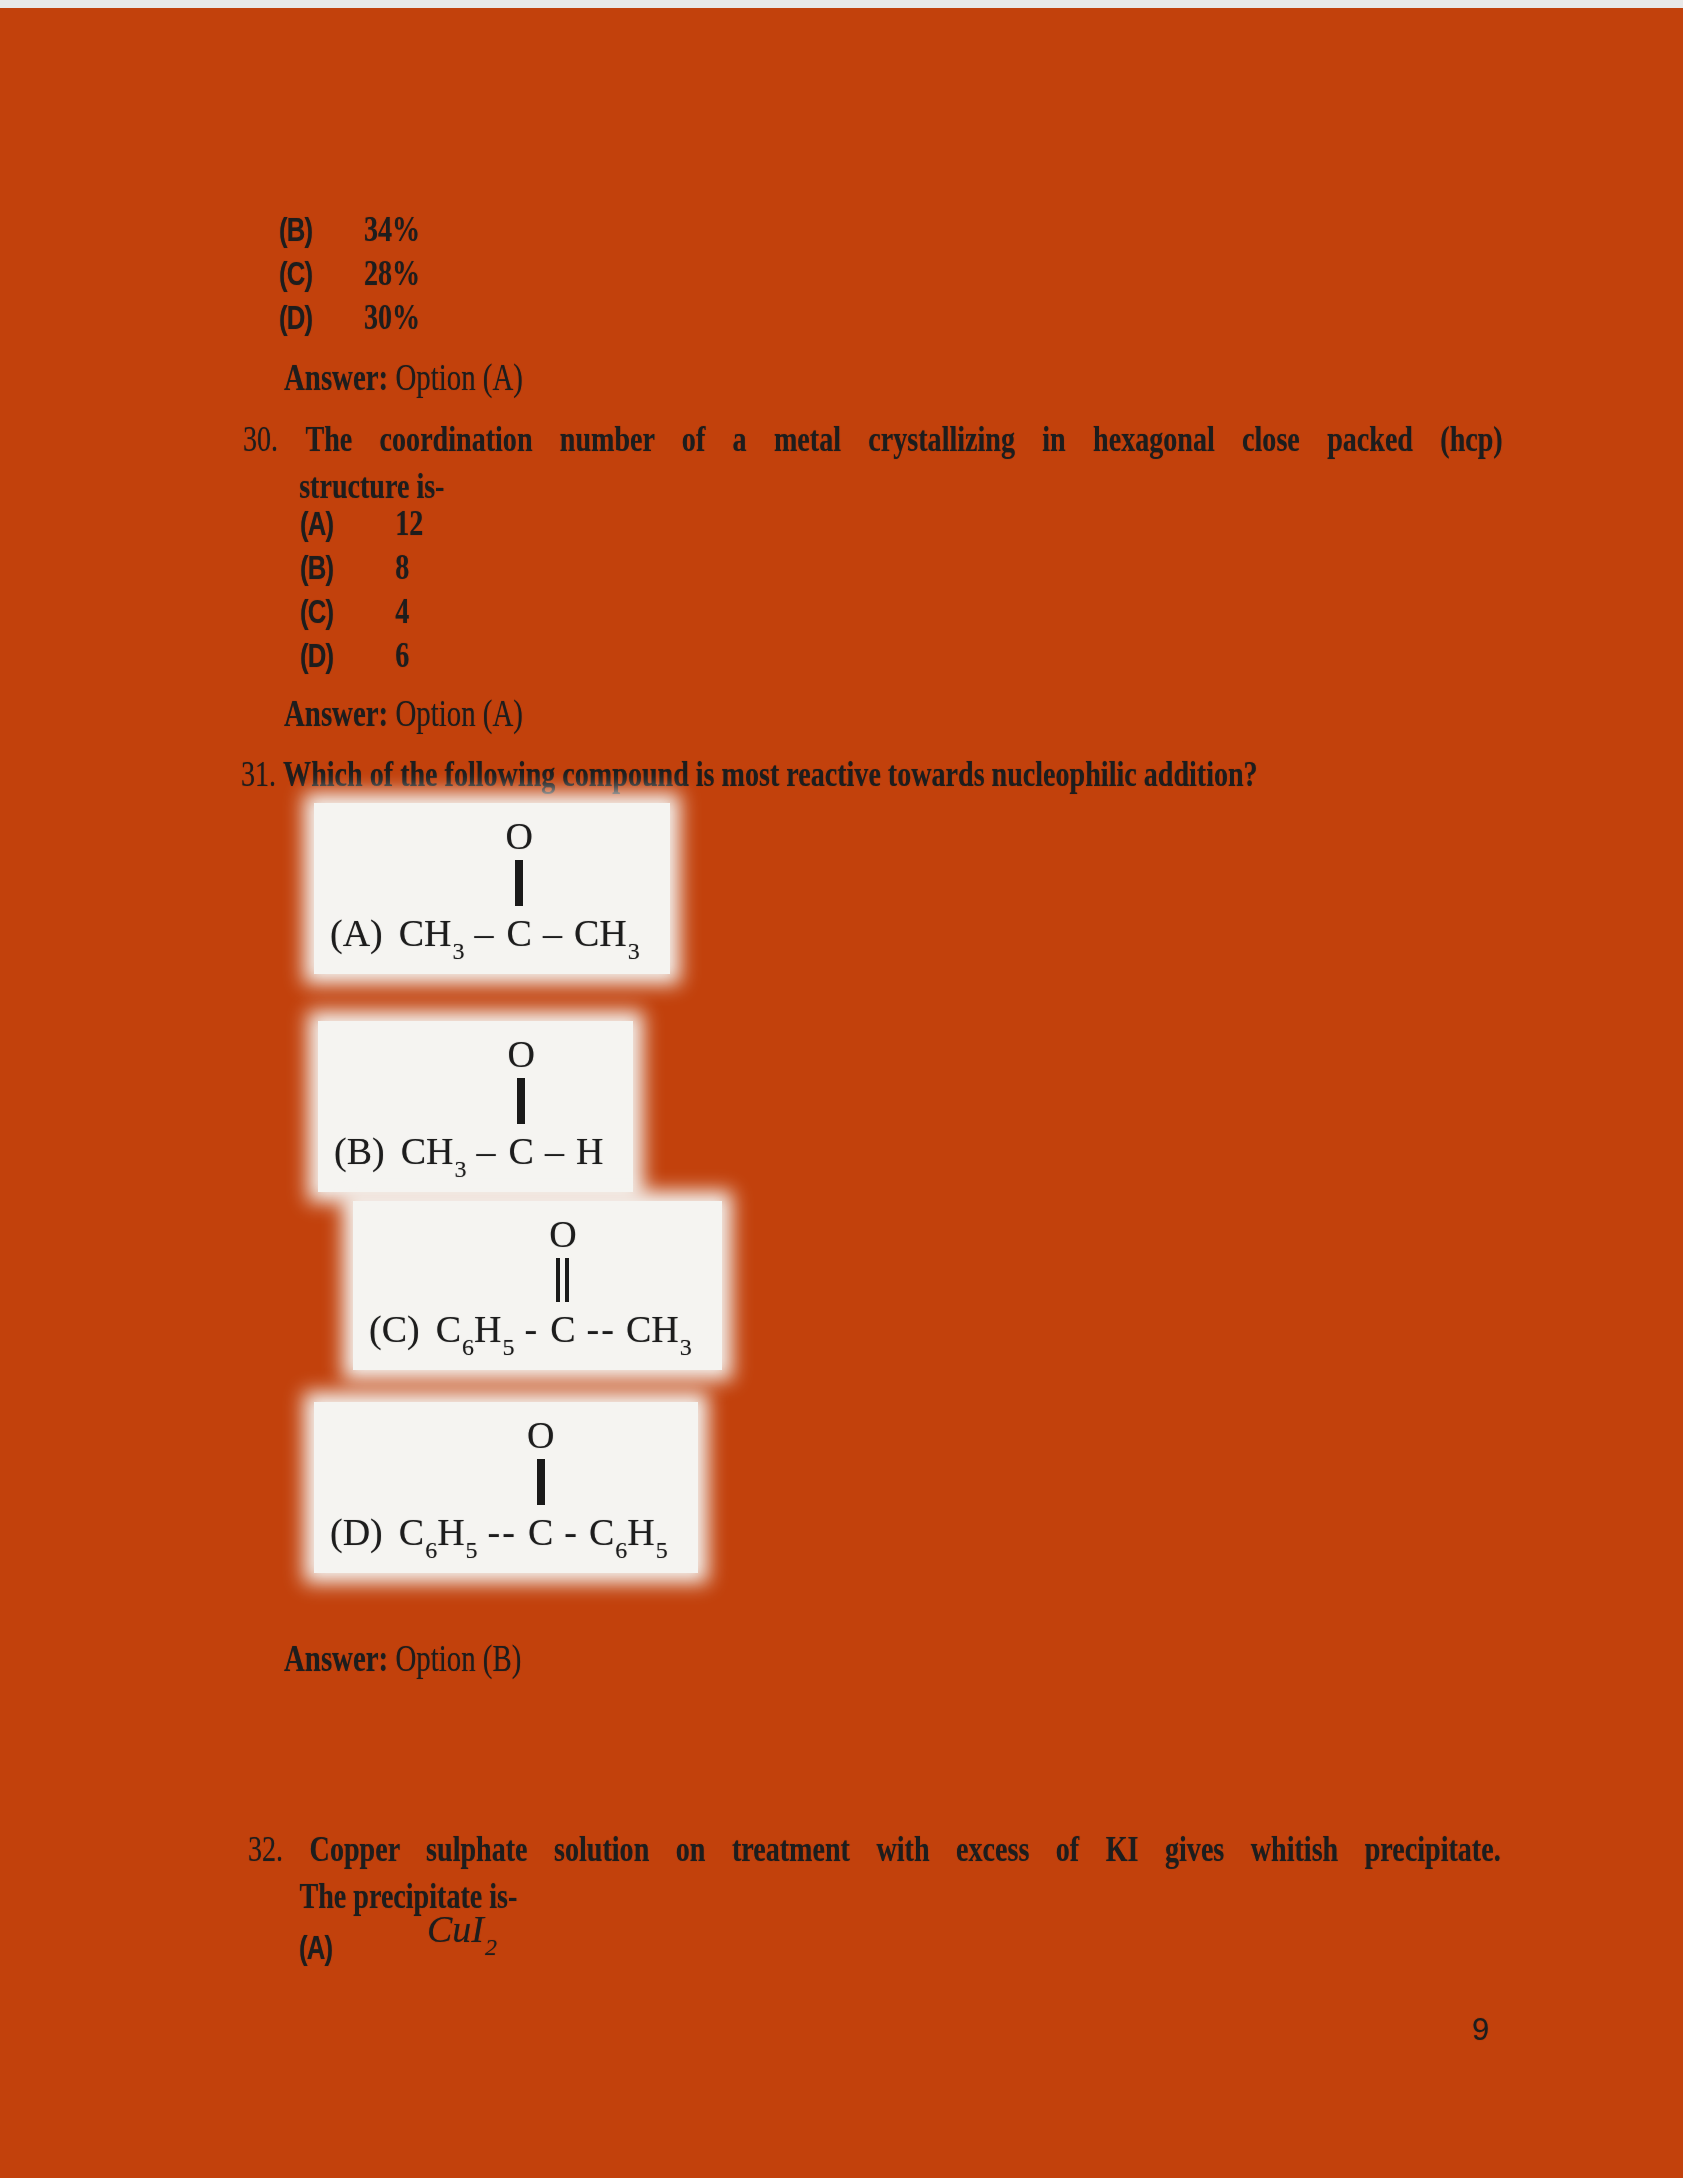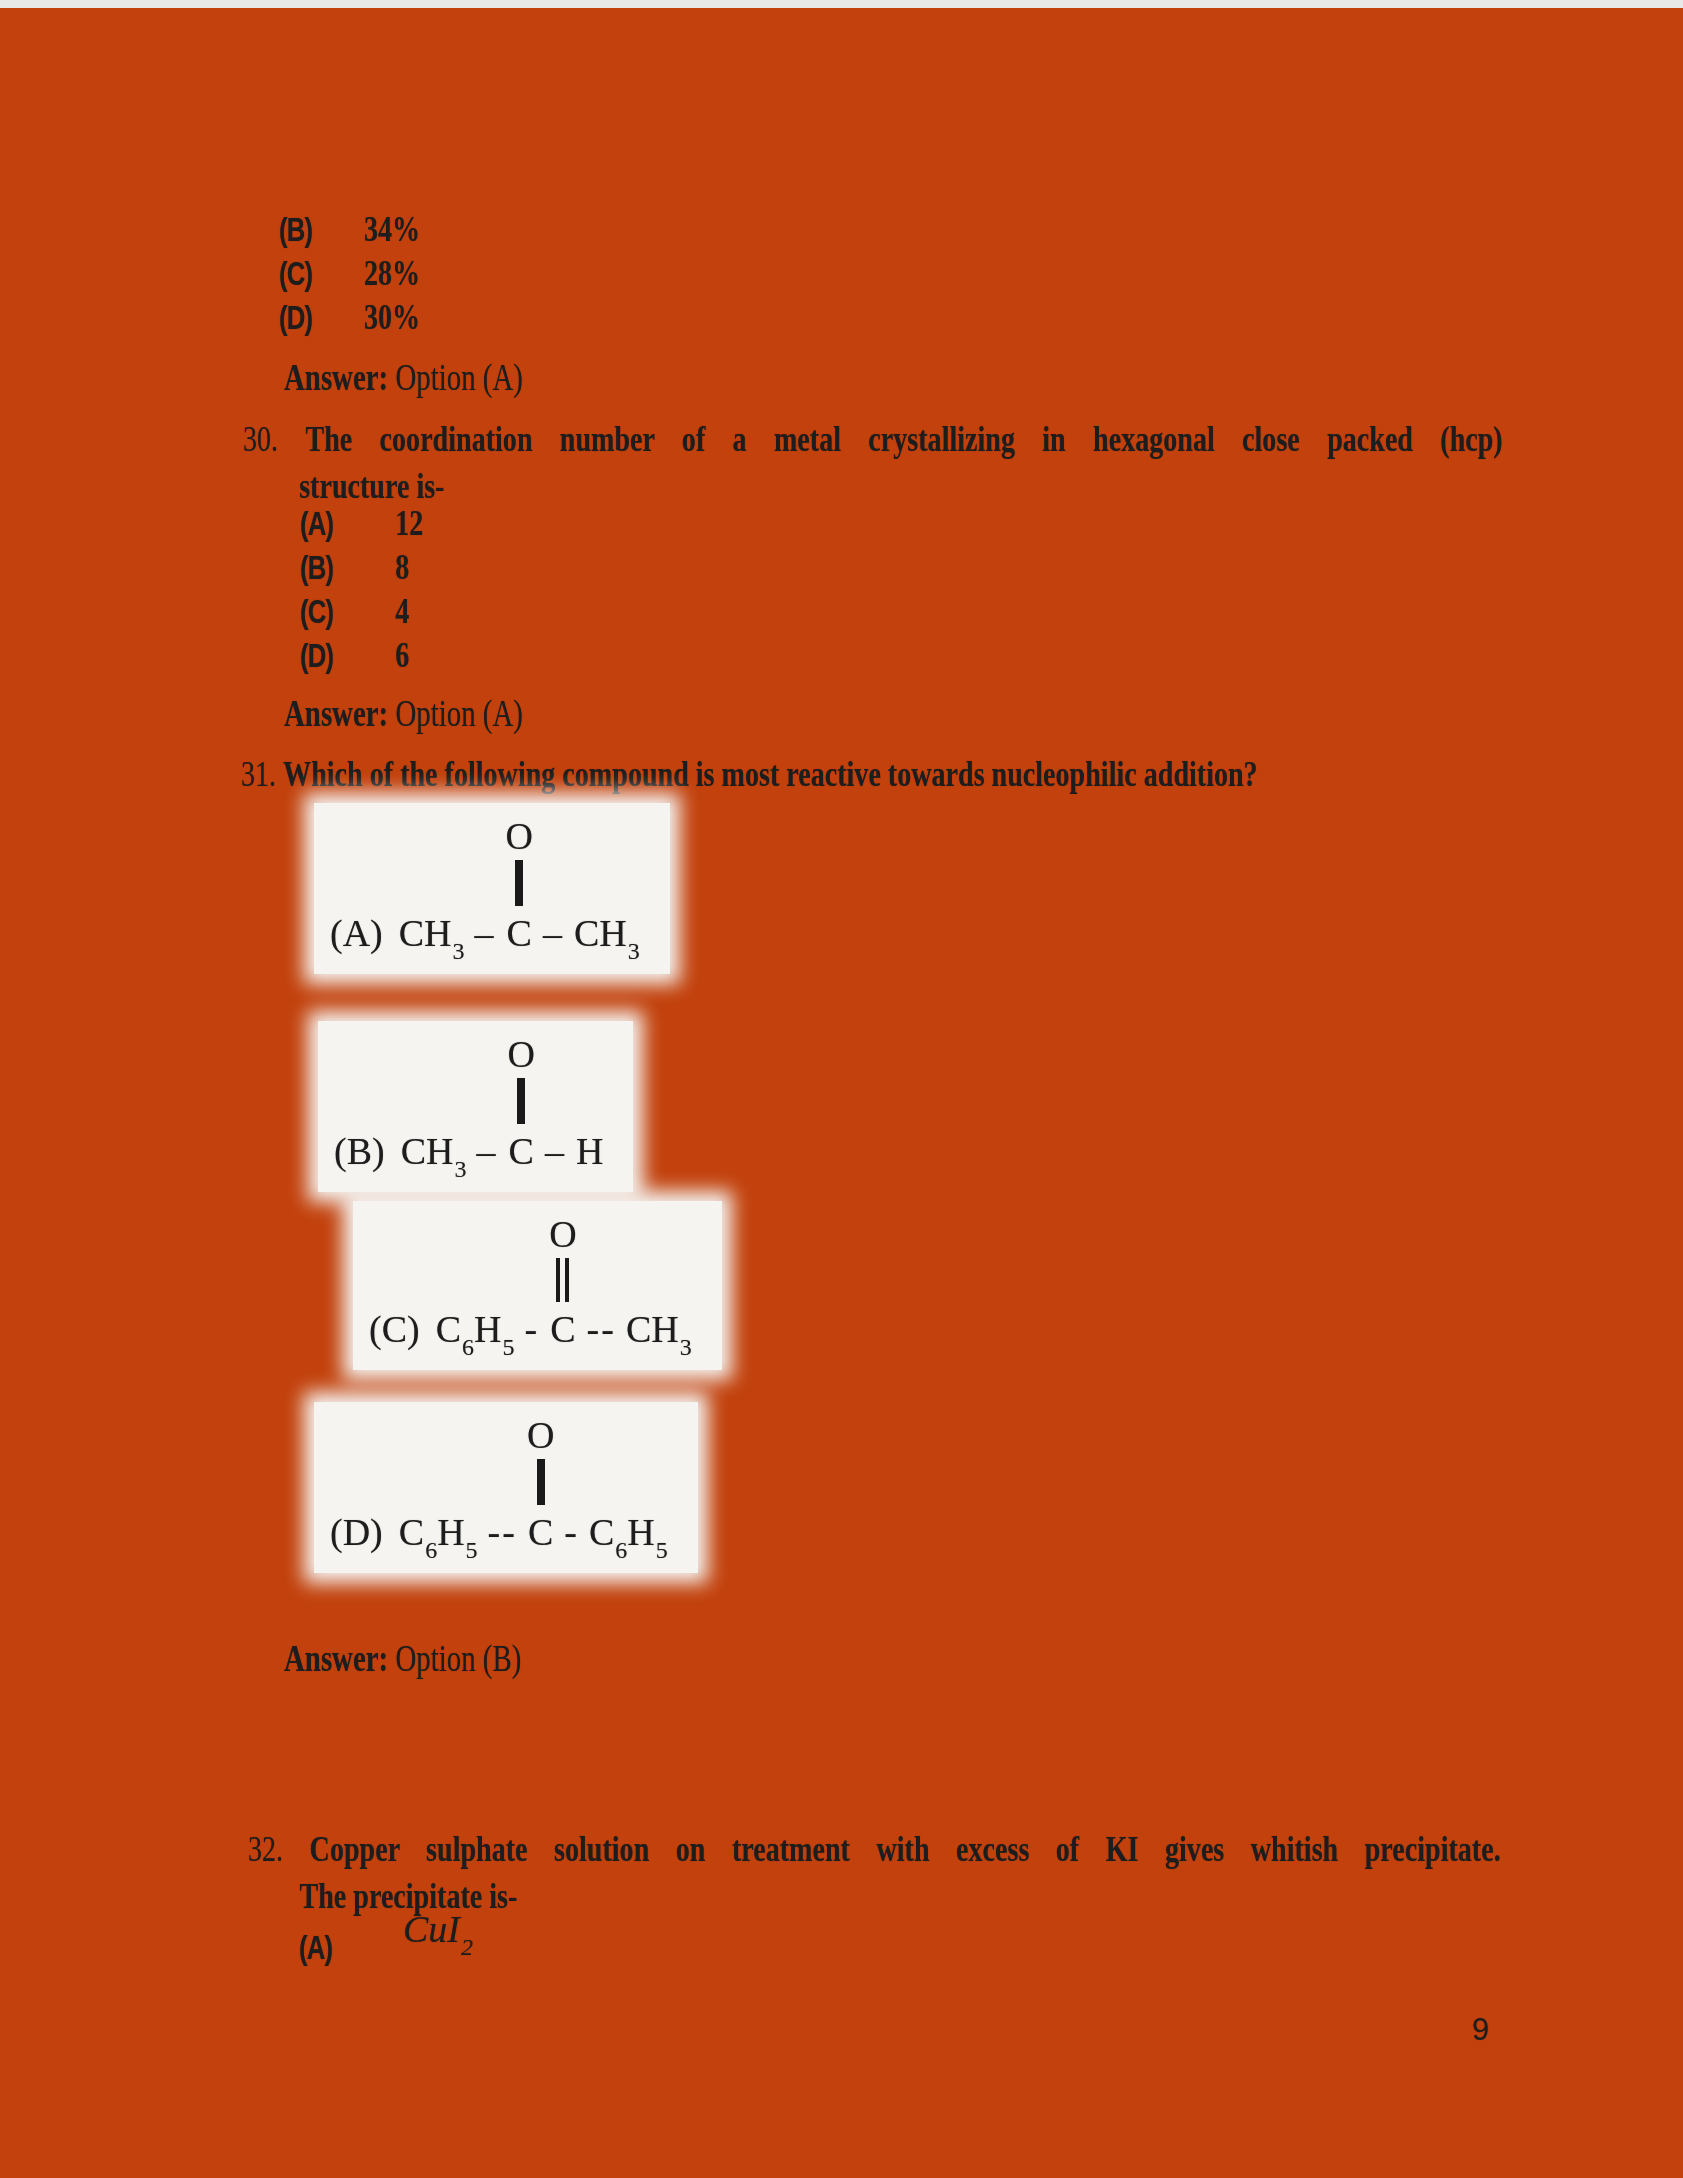--- a/index.html
+++ b/index.html
@@ -206,20 +206,20 @@
     <div class="jline">
       <span class="qnum">32.</span>
       <span class="qtext">Copper sulphate solution on treatment with excess of KI gives whitish precipitate.</span>
     </div>
     <div class="line2 qtext">The precipitate is-</div>
   </div>
 
   <div class="abs condx" style="left:299px; top:1921px;">
     <span class="opt-letter">(A)</span>
   </div>
-  <div class="abs cu-formula" style="left:403px; top:1899px;">
+  <div class="abs cu-formula" style="left:427px; top:1899px;">
     <span>CuI</span><sub class="fsub">2</sub>
   </div>
 
   <div class="abs page-num" style="left:1472px; top:2004px;">9</div>
 
 </div>
 
 
 </body></html>

